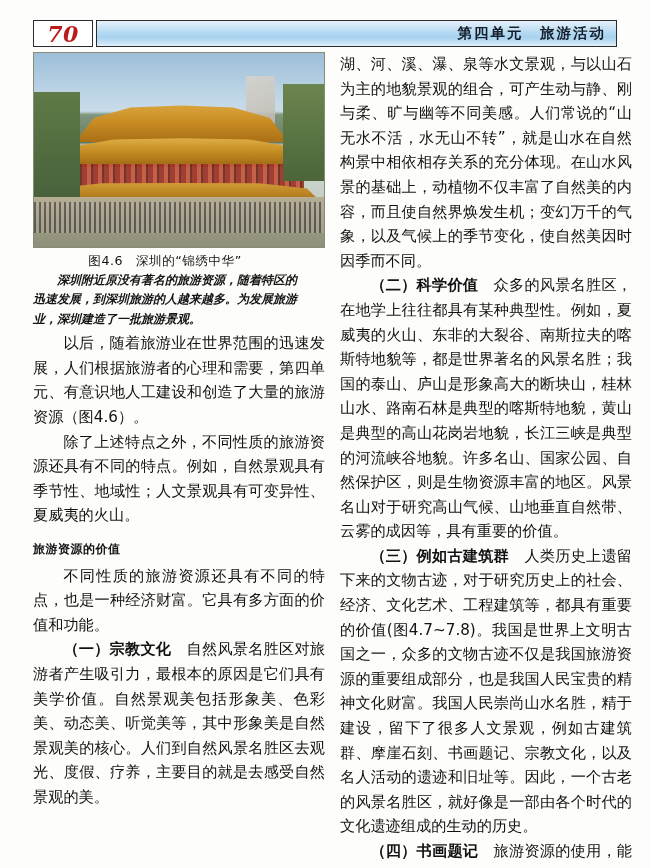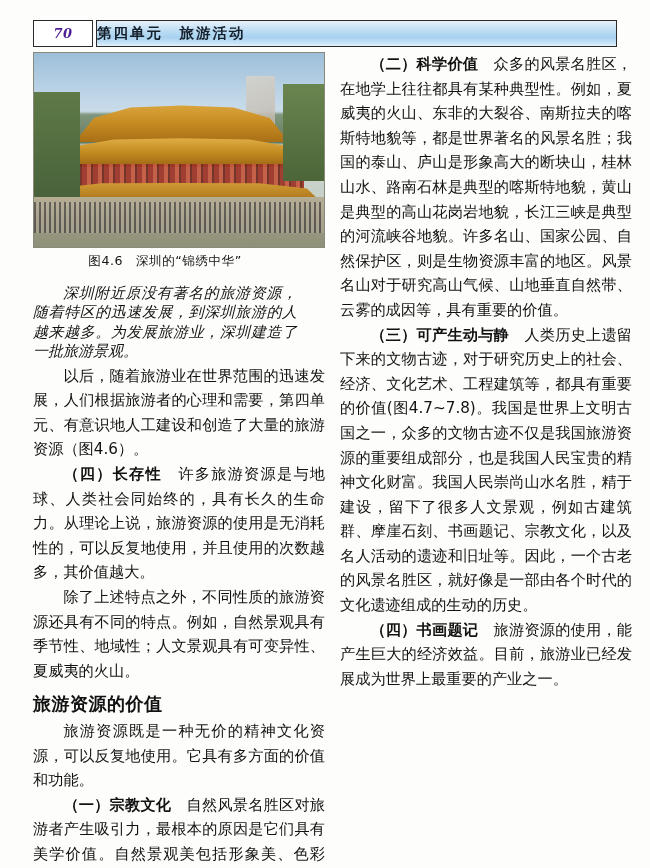--- a/index.html
+++ b/index.html
@@ -39,40 +39,40 @@
     background: #ffffff;
     display: flex;
     align-items: center;
     justify-content: center;
     box-sizing: border-box;
   }
   .page-num {
     font-family: "DejaVu Serif", "Liberation Serif", serif;
     font-weight: bold;
     font-style: italic;
-    font-size: 13px;
-    color: #4c1d95;
+    font-size: 22px;
+    color: #b91c1c;
     letter-spacing: 0.5px;
   }
   .header-bar {
     flex: 1;
     margin-left: 3px;
     border: 1px solid #2b2b2b;
     box-sizing: border-box;
     background: linear-gradient(180deg,
                 #e8f2fb 0%,
                 #cfe6f7 22%,
                 #b4d9f2 48%,
                 #a8d2ef 66%,
                 #c6e2f6 88%,
                 #e4f1fc 100%);
     display: flex;
     align-items: center;
-    justify-content: flex-start;
-    padding-right: 24px;
+    justify-content: flex-end;
+    padding-right: 10px;
     overflow: hidden;
   }
   .header-title {
     font-size: 14.5px;
     font-weight: bold;
     color: #16202c;
     letter-spacing: 2px;
     white-space: nowrap;
   }
 
@@ -179,31 +179,31 @@
     text-align: center;
     font-size: 12.6px;
     line-height: 18px;
     margin-top: 4px;
     color: #141414;
     letter-spacing: .5px;
   }
   .fig-note {
     font-family: "DejaVu Serif", "Liberation Serif", serif;
     font-style: italic;
-    font-weight: normal;
-    font-size: 15px;
+    font-weight: bold;
+    font-size: 12px;
     line-height: 19.4px;
     text-indent: 2em;
     text-align: justify;
     color: #141414;
-    margin-top: 14px;
+    margin-top: 1px;
   }
 
   h2.section-title {
-    font-size: 18px;
+    font-size: 12px;
     font-weight: bold;
     margin: 9px 0 2px 0;
     letter-spacing: .5px;
   }
   .sub {
     font-weight: bold;
     margin-top: 44px;
   }
 </style>
 </head>
@@ -235,35 +235,35 @@
         <div class="ph-green-r"></div>
         <div class="ph-plaza"></div>
         <div class="ph-crowd"></div>
       </div>
       <div class="fig-caption">图4.6　深圳的“锦绣中华”</div>
       <div class="fig-note">深圳附近原没有著名的旅游资源，随着特区的迅速发展，到深圳旅游的人越来越多。为发展旅游业，深圳建造了一批旅游景观。</div>
     </div>
 
     <p>以后，随着旅游业在世界范围的迅速发展，人们根据旅游者的心理和需要，第四单元、有意识地人工建设和创造了大量的旅游资源（图4.6）。</p>
 
-    <p><span class="sub">（四）长存性</span>　<span>许多旅游资源是与地球、人类社会同始终的，具有长久的生命力。从理论上说，旅游资源的使用是无消耗性的，可以反复地使用，并且使用的次数越多，其价值越大。</span></p>
 
     <p>除了上述特点之外，不同性质的旅游资源还具有不同的特点。例如，自然景观具有季节性、地域性；人文景观具有可变异性、夏威夷的火山。</p>
 
     <h2 class="section-title">旅游资源的价值</h2>
 
-    <p>旅游资源既是一种无价的精神文化资源，可以反复地使用。它具有多方面的价值和功能。</p>
+    <p>不同性质的旅游资源还具有不同的特点，也是一种经济财富。它具有多方面的价值和功能。</p>
 
     <p><span class="sub">（一）宗教文化</span>　<span>自然风景名胜区对旅游者产生吸引力，最根本的原因是它们具有美学价值。自然景观美包括形象美、色彩美、动态美、听觉美等，其中形象美是自然景观美的核心。人们到自然风景名胜区去观光、度假、疗养，主要目的就是去感受自然景观的美。</span></p>
   </div>
 
   <div class="col col-right">
 
+    <p class="noindent">湖、河、溪、瀑、泉等水文景观，与以山石为主的地貌景观的组合，可产生动与静、刚与柔、旷与幽等不同美感。人们常说的“山无水不活，水无山不转”，就是山水在自然构景中相依相存关系的充分体现。在山水风景的基础上，动植物不仅丰富了自然美的内容，而且使自然界焕发生机；变幻万千的气象，以及气候上的季节变化，使自然美因时因季而不同。</p>
 
     <p><span class="sub">（二）科学价值</span>　<span>众多的风景名胜区，在地学上往往都具有某种典型性。例如，夏威夷的火山、东非的大裂谷、南斯拉夫的喀斯特地貌等，都是世界著名的风景名胜；我国的泰山、庐山是形象高大的断块山，桂林山水、路南石林是典型的喀斯特地貌，黄山是典型的高山花岗岩地貌，长江三峡是典型的河流峡谷地貌。许多名山、国家公园、自然保护区，则是生物资源丰富的地区。风景名山对于研究高山气候、山地垂直自然带、云雾的成因等，具有重要的价值。</span></p>
 
-    <p><span class="sub">（三）可产生动与静</span>　<span>人类历史上遗留下来的文物古迹，对于研究历史上的社会、经济、文化艺术、工程建筑等，都具有重要的价值(图4.7~7.8)。我国是世界上文明古国之一，众多的文物古迹不仅是我国旅游资源的重要组成部分，也是我国人民宝贵的精神文化财富。我国人民崇尚山水名胜，精于建设，留下了很多人文景观，例如古建筑群、摩崖石刻、书画题记、宗教文化，以及名人活动的遗迹和旧址等。因此，一个古老的风景名胜区，就好像是一部由各个时代的文化遗迹组成的生动的历史。</span></p>
+    <p><span class="sub">（三）例如古建筑群</span>　<span>人类历史上遗留下来的文物古迹，对于研究历史上的社会、经济、文化艺术、工程建筑等，都具有重要的价值(图4.7~7.8)。我国是世界上文明古国之一，众多的文物古迹不仅是我国旅游资源的重要组成部分，也是我国人民宝贵的精神文化财富。我国人民崇尚山水名胜，精于建设，留下了很多人文景观，例如古建筑群、摩崖石刻、书画题记、宗教文化，以及名人活动的遗迹和旧址等。因此，一个古老的风景名胜区，就好像是一部由各个时代的文化遗迹组成的生动的历史。</span></p>
 
     <p><span class="sub">（四）书画题记</span>　<span>旅游资源的使用，能产生巨大的经济效益。目前，旅游业已经发展成为世界上最重要的产业之一。</span></p>
 
   </div>
 
 </div>
 
 </body></html>

